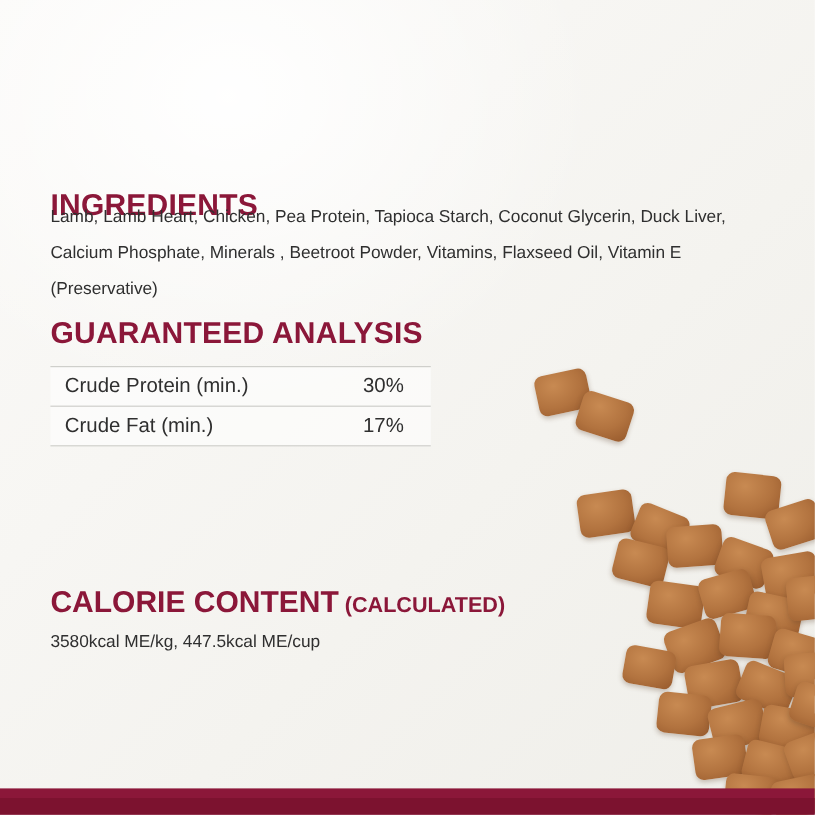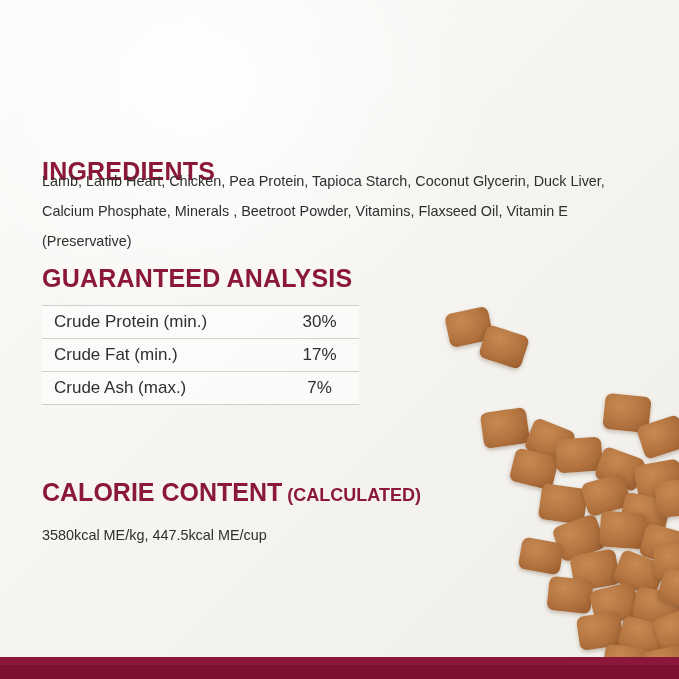--- a/index.html
+++ b/index.html
@@ -88,21 +88,21 @@
     border-top: 1px solid #cfcfcb;
   }
   #ga-table td.val {
     text-align: center;
     padding-right: 12px;
     white-space: nowrap;
   }
 
   #cal-heading-wrap {
     position: absolute;
-    top: 478px;
+    top: 488px;
     white-space: nowrap;
     text-align: center;
   }
   #cal-heading {
     font-size: 25px;
     color: #8b1739;
     font-weight: bold;
     font-family: "Liberation Sans", sans-serif;
   }
   #cal-heading-sub {
@@ -168,24 +168,20 @@
 
     <table id="ga-table">
       <tbody>
         <tr>
           <td>Crude Protein (min.)</td>
           <td class="val">30%</td>
         </tr>
         <tr>
           <td>Crude Fat (min.)</td>
           <td class="val">17%</td>
-        </tr>
-        <tr>
-          <td>Crude Ash (max.)</td>
-          <td class="val">7%</td>
         </tr>
       </tbody>
     </table>
 
     <div id="cal-heading-wrap">
       <span id="cal-heading">CALORIE CONTENT</span><span id="cal-heading-sub">(CALCULATED)</span>
     </div>
 
     <p id="cal-body">3580kcal ME/kg, 447.5kcal ME/cup</p>
 

